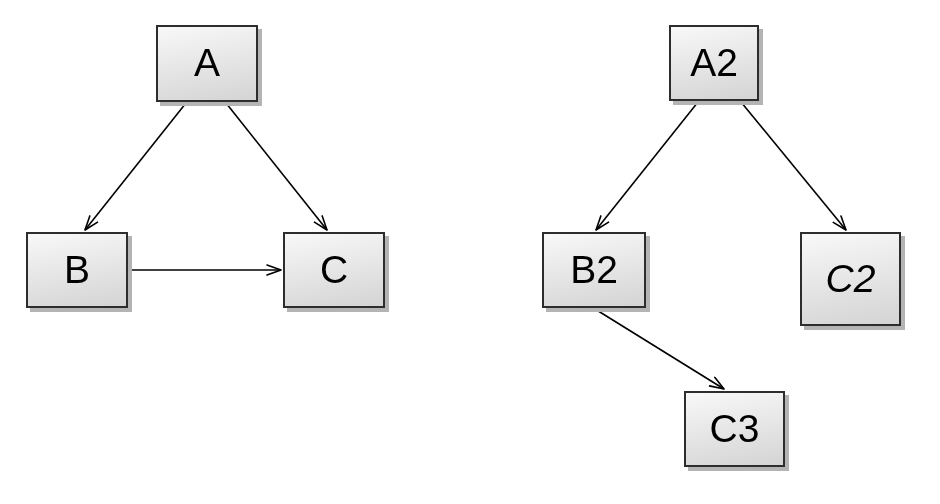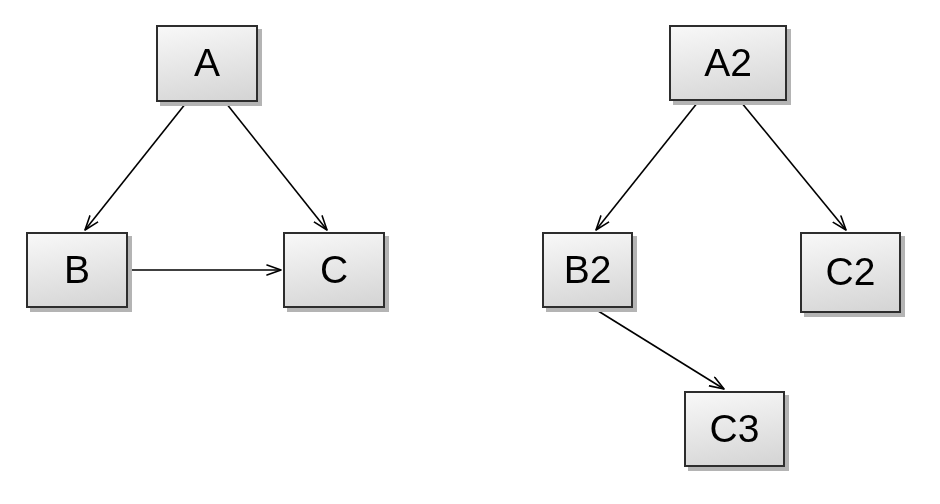--- a/index.html
+++ b/index.html
@@ -71,26 +71,26 @@
   <div id="node-layer">
       <div class="node" style="left: 156px; top: 25px; width: 102px; height: 77px;">
         <span class="node-label">A</span>
       </div>
       <div class="node" style="left: 26px; top: 232px; width: 102px; height: 76px;">
         <span class="node-label">B</span>
       </div>
       <div class="node" style="left: 283px; top: 232px; width: 102px; height: 76px;">
         <span class="node-label">C</span>
       </div>
-      <div class="node" style="left: 669px; top: 25px; width: 118px; height: 76px;">
+      <div class="node" style="left: 669px; top: 25px; width: 90px; height: 76px;">
         <span class="node-label">A2</span>
       </div>
-      <div class="node" style="left: 542px; top: 232px; width: 91px; height: 76px;">
+      <div class="node" style="left: 542px; top: 232px; width: 104px; height: 76px;">
         <span class="node-label">B2</span>
       </div>
-      <div class="node" style="left: 800px; top: 232px; width: 101px; height: 81px;">
+      <div class="node" style="left: 800px; top: 232px; width: 101px; height: 94px; font-style: italic;">
         <span class="node-label">C2</span>
       </div>
       <div class="node" style="left: 676px; top: 391px; width: 101px; height: 76px; margin-left: 8px;">
         <span class="node-label">C3</span>
       </div>
     </div>
 </div>
 
 </body></html>

